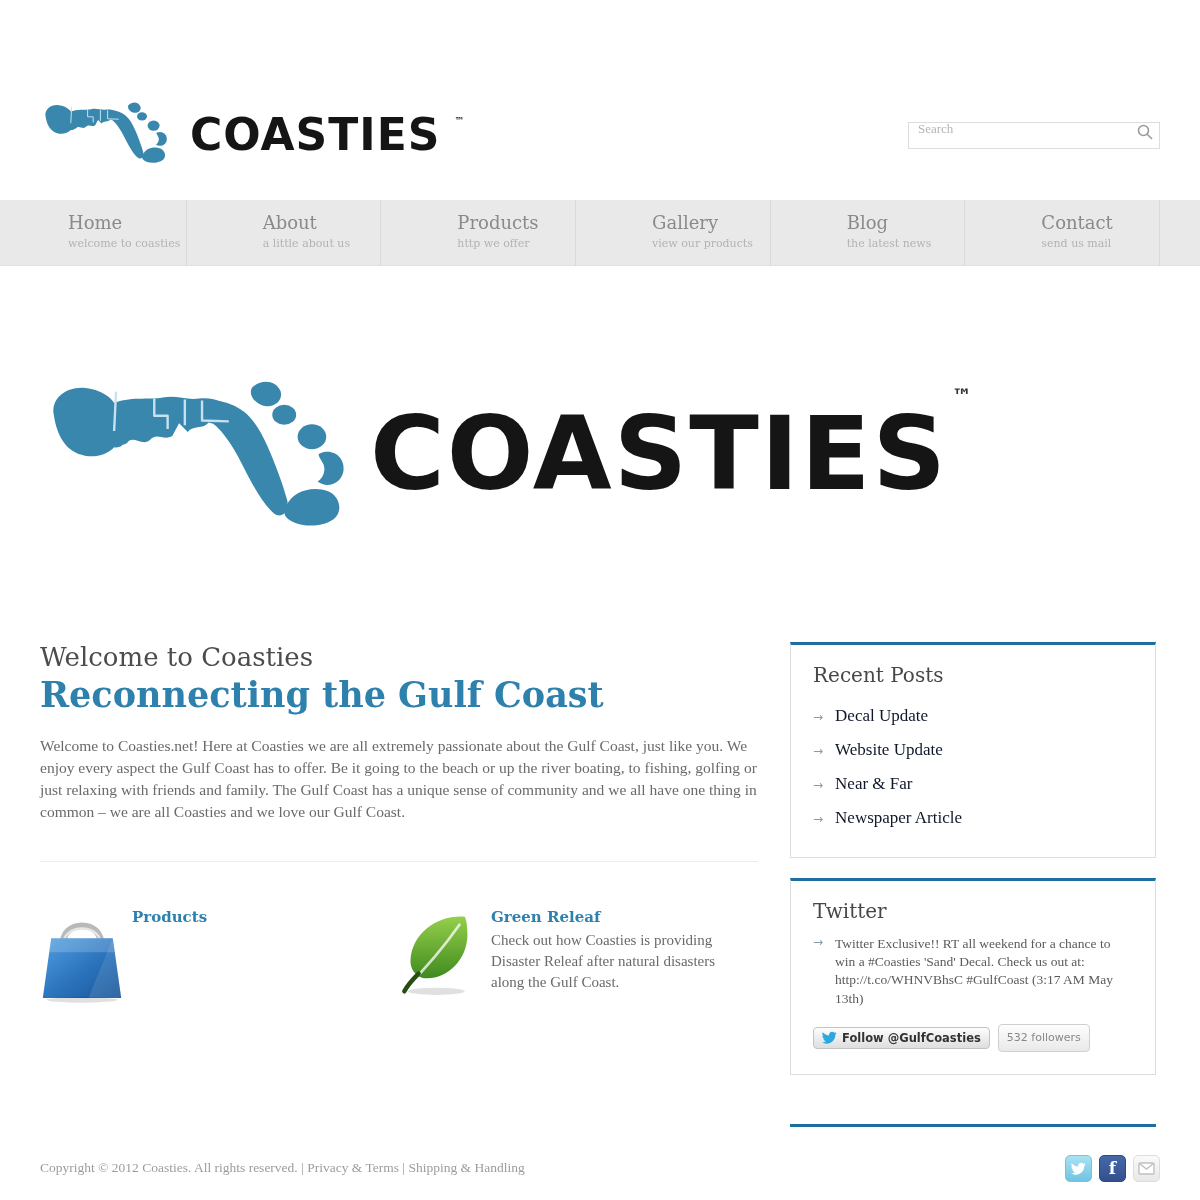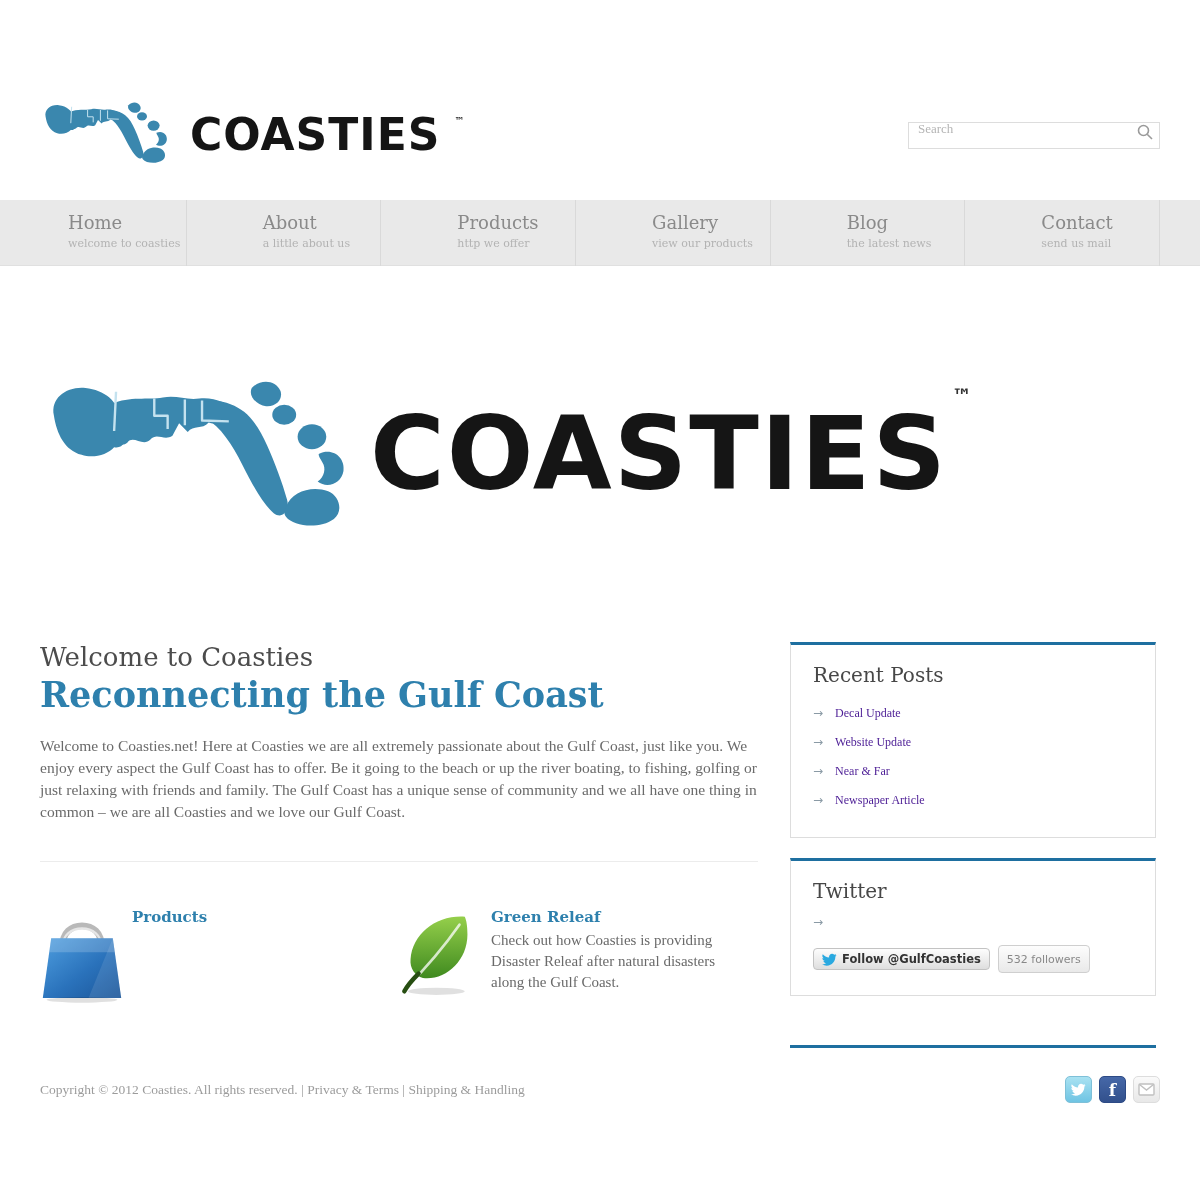--- a/index.html
+++ b/index.html
@@ -52,21 +52,21 @@
   .feature-text { margin-top:4px; font-size:15px; line-height:1.4; color:#6a6a6a; width:250px; }
 
   
   .col-right { width:366px; }
   .side-box { border:1px solid #ddd; border-top:3px solid #1e6fa0; padding:18px 22px 22px; background:#fff; }
   .side-box + .side-box { margin-top:20px; }
   .side-title { font-family:"DejaVu Serif", serif; font-size:20px; font-weight:normal; color:#474747; margin-bottom:12px; }
   .side-list { list-style:none; }
   .side-list li { display:flex; gap:12px; align-items:baseline; padding:7px 0; cursor:pointer; }
   .arrow-glyph { font-family:"DejaVu Sans", sans-serif; font-size:12px; color:#8a9aa5; }
-  .side-link { font-size:12px; color:#4c1d95; }
+  .side-link { font-size:17px; color:#0f172a; }
   .tweet-row { display:flex; gap:12px; align-items:flex-start; }
   .tweet-text { font-size:13.5px; line-height:1.35; color:#5b5b5b; width:280px; }
   .tw-buttons { display:flex; gap:8px; margin-top:16px; align-items:center; }
   .follow-btn { display:flex; align-items:center; gap:5px; height:22px; padding:0 8px;
     background:linear-gradient(#fdfdfd,#dedede); border:1px solid #c3c3c3; border-radius:4px;
     font-family:"DejaVu Sans", sans-serif; font-size:11.5px; font-weight:bold; color:#333; cursor:pointer; }
   .followers-badge { height:22px; padding:13px 8px; display:flex; align-items:center;
     background:linear-gradient(#fdfdfd,#e9e9e9); border:1px solid #cfcfcf; border-radius:4px;
     font-family:"DejaVu Sans", sans-serif; font-size:11px; color:#888; cursor:pointer; }
   .side-accent-line { height:3px; background:#1e6fa0; margin-top:49px; }
@@ -242,20 +242,21 @@
             <span class="arrow-glyph">→</span>
             <span class="side-link">Newspaper Article</span>
           </li>
         </ul>
       </div>
 
       <div class="side-box">
         <h4 class="side-title">Twitter</h4>
         <div class="tweet-row">
           <span class="arrow-glyph">→</span>
+          <span class="tweet-text">Twitter Exclusive!! RT all weekend for a chance to win a #Coasties 'Sand' Decal. Check us out at: http://t.co/WHNVBhsC #GulfCoast (3:17 AM May 13th)</span>
         </div>
         <div class="tw-buttons">
           <div class="follow-btn">
             <svg width="15" height="13" viewBox="0 0 16 14">
               <use href="#tw-bird" fill="#2aa9e0"></use>
             </svg>
             <span>Follow @GulfCoasties</span>
           </div>
           <div class="followers-badge">532 followers</div>
         </div>

